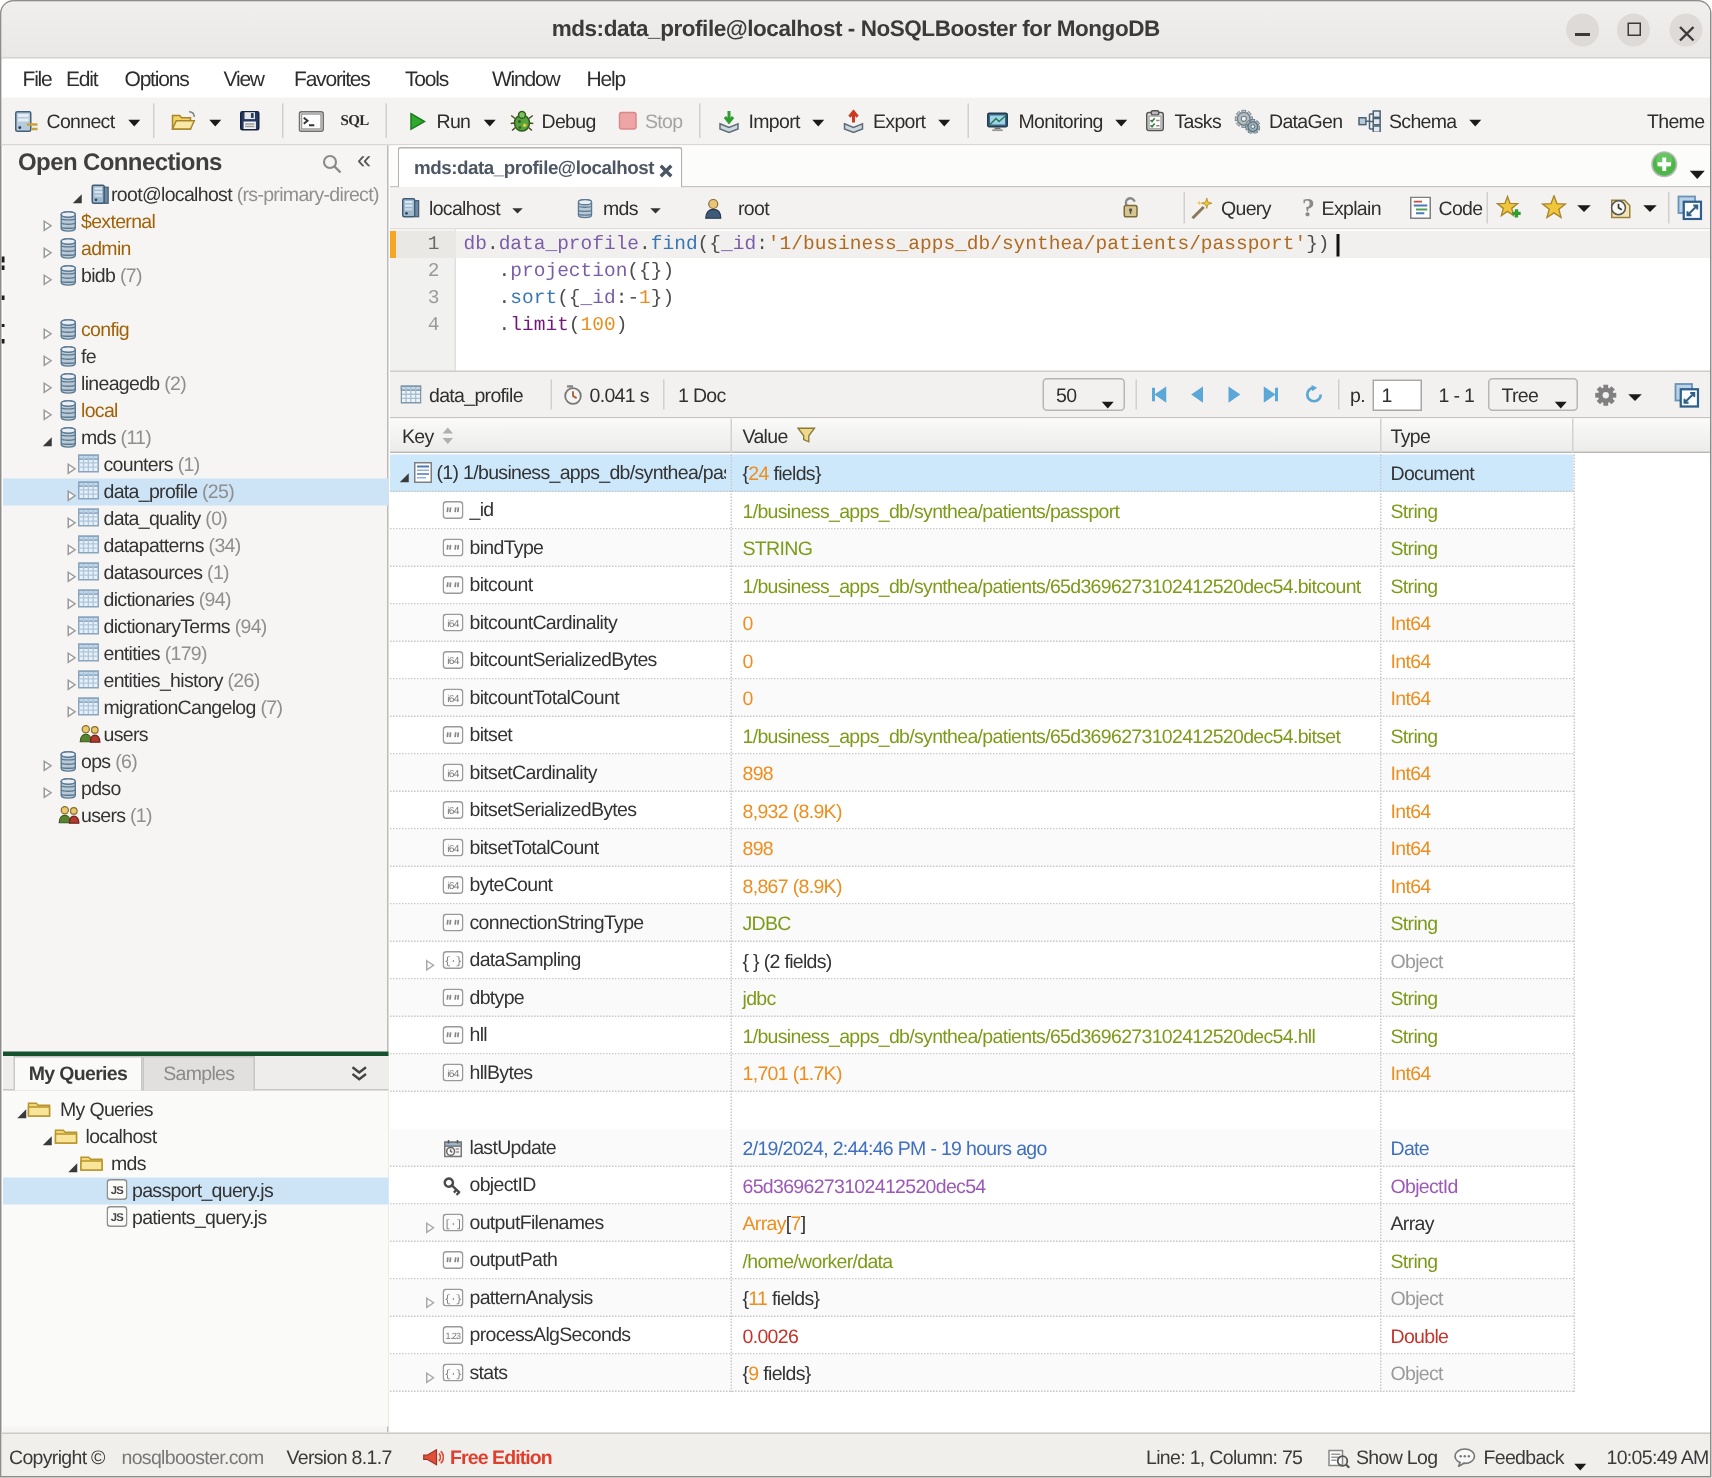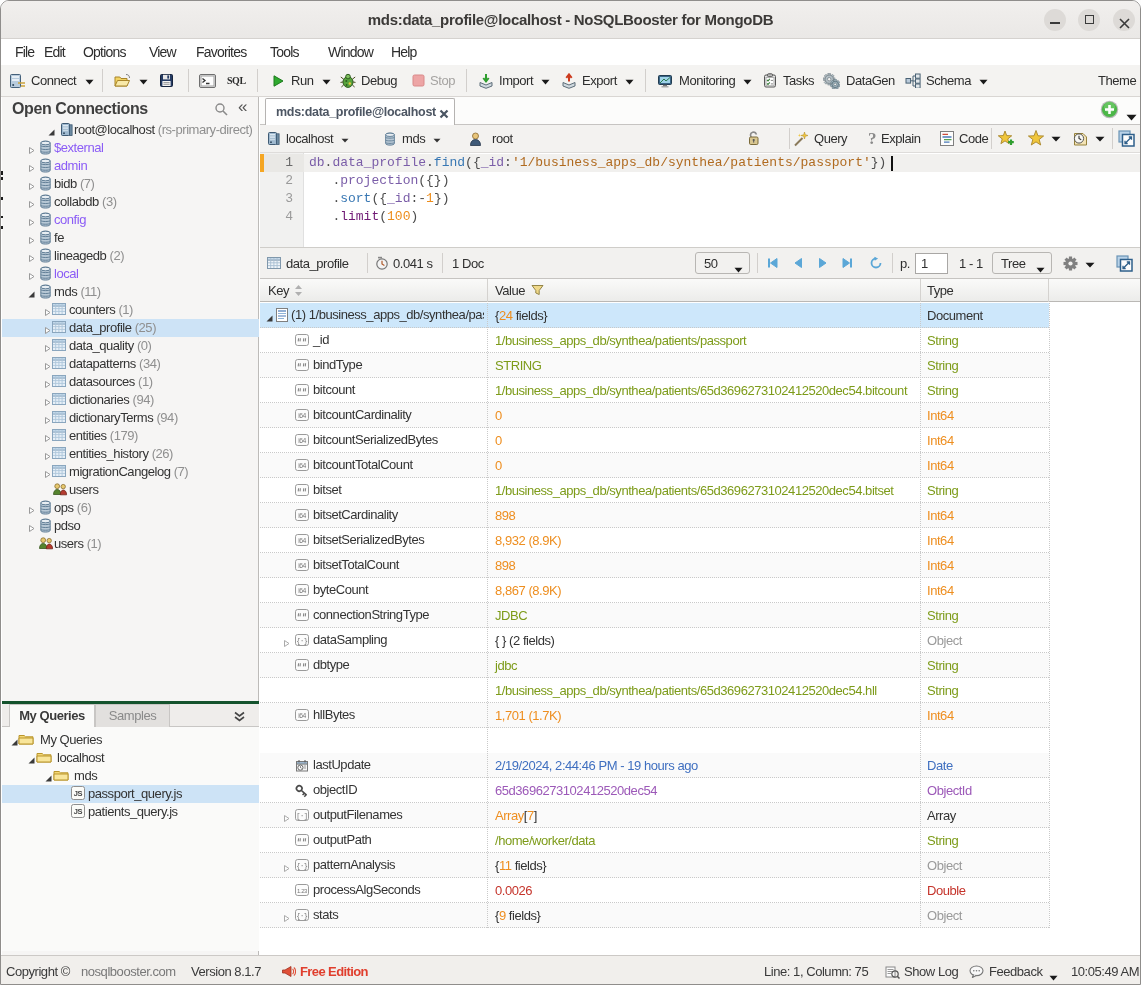--- a/index.html
+++ b/index.html
@@ -9,21 +9,21 @@
 #title{position:absolute;width:100%;text-align:center;top:10px;font-size:15px;font-weight:bold;color:#3c3a38;letter-spacing:-0.3px}
 .winbtn{position:absolute;top:8px;width:22px;height:22px;border-radius:50%;background:#dddad7}
 #menubar{position:absolute;left:0;top:39px;width:100%;height:25px;background:#ffffff}
 .menu{position:absolute;top:4px;font-size:14px;color:#2d2d2d;letter-spacing:-0.8px}
 #toolbar{position:absolute;left:0;top:64px;width:100%;height:32px;background:#f4f3f1;border-bottom:1px solid #d9d6d3}
 .tb{position:absolute;top:0;height:31px;display:flex;align-items:center;font-size:13px;color:#2d2d2d;letter-spacing:-0.45px}
 .tsep{position:absolute;top:4px;height:23px;width:1px;background:#d2cfcc}
 #sidebar{position:absolute;left:1px;top:96px;width:257px;height:858px;background:#f6f5f4;border-right:1px solid #bdbbb9}
 .trow{position:absolute;height:18px;font-size:13px;color:#333;white-space:nowrap}
 .trow .cnt{color:#8f8f8f}
-.gray{color:#8b5cf6}
+.gray{color:#a16207}
 .ticon{position:absolute;top:1px}
 .ttext{position:absolute;top:1px}
 .texp{position:absolute;top:4px}
 #statusbar{position:absolute;left:0;top:954px;width:100%;height:31px;background:#f1efec;border-top:1px solid #ccc9c6;font-size:13px;color:#3a3a3a}
 .sb{position:absolute;top:8px;white-space:nowrap}
 #content{position:absolute;left:259px;top:96px;width:882px;height:858px;background:#fff}
 #tabbar{position:absolute;left:0;top:0;width:882px;height:28px;background:#fcfcfb;border-bottom:1px solid #c6c4c2}
 #tab1{position:absolute;left:5px;top:1px;width:190px;height:27px;background:#fff;border:1px solid #b5b3b1;border-bottom:none;border-radius:2px 2px 0 0;font-size:12.5px;font-weight:bold;color:#4d5663;letter-spacing:-0.3px}
 #querybar{position:absolute;left:0;top:28px;width:882px;height:28px;background:#f3f2f0;border-bottom:1px solid #dedcda;font-size:13px;color:#2f2f2f}
 .qb{position:absolute;top:0;height:27px;display:flex;align-items:center}
@@ -274,31 +274,20 @@
         <span class="texp" style="left:25px"><svg width="9" height="9" viewBox="0 0 9 9">
             <path d="M2.5 1.5 L7 4.5 L2.5 7.5 Z" fill="#fdfdfd" stroke="#9a9a9a" stroke-width="1"></path>
           </svg></span>
         <span class="ticon" style="left:36px"><svg style="width:15px;height:15px" width="16" height="16" viewBox="0 0 16 16">
             <path d="M3 3.2 C3 1.9 5.2 1.2 8 1.2 C10.8 1.2 13 1.9 13 3.2 V13 C13 14.3 10.8 15 8 15 C5.2 15 3 14.3 3 13 Z" fill="#b9c9d6" stroke="#5c7a92" stroke-width="1"></path>
             <ellipse cx="8" cy="3.2" rx="5" ry="1.9" fill="#e8eef3" stroke="#5c7a92"></ellipse>
             <path d="M3 6.2 C4 7.3 12 7.3 13 6.2 M3 9.3 C4 10.4 12 10.4 13 9.3 M3 12.2 C4 13.3 12 13.3 13 12.2" fill="none" stroke="#5c7a92" stroke-width="1"></path>
           </svg></span>
         <span class="ttext" style="left:52px">bidb <span class="cnt">(7)</span></span>
       </div>
-<div class="trow abs" style="left:0;top:96px;width:257px;">
-        <span class="texp" style="left:25px"><svg width="9" height="9" viewBox="0 0 9 9">
-            <path d="M2.5 1.5 L7 4.5 L2.5 7.5 Z" fill="#fdfdfd" stroke="#9a9a9a" stroke-width="1"></path>
-          </svg></span>
-        <span class="ticon" style="left:36px"><svg style="width:15px;height:15px" width="16" height="16" viewBox="0 0 16 16">
-            <path d="M3 3.2 C3 1.9 5.2 1.2 8 1.2 C10.8 1.2 13 1.9 13 3.2 V13 C13 14.3 10.8 15 8 15 C5.2 15 3 14.3 3 13 Z" fill="#b9c9d6" stroke="#5c7a92" stroke-width="1"></path>
-            <ellipse cx="8" cy="3.2" rx="5" ry="1.9" fill="#e8eef3" stroke="#5c7a92"></ellipse>
-            <path d="M3 6.2 C4 7.3 12 7.3 13 6.2 M3 9.3 C4 10.4 12 10.4 13 9.3 M3 12.2 C4 13.3 12 13.3 13 12.2" fill="none" stroke="#5c7a92" stroke-width="1"></path>
-          </svg></span>
-        <span class="ttext" style="left:52px">collabdb <span class="cnt">(3)</span></span>
-      </div>
 <div class="trow abs" style="left:0;top:114px;width:257px;">
         <span class="texp" style="left:25px"><svg width="9" height="9" viewBox="0 0 9 9">
             <path d="M2.5 1.5 L7 4.5 L2.5 7.5 Z" fill="#fdfdfd" stroke="#9a9a9a" stroke-width="1"></path>
           </svg></span>
         <span class="ticon" style="left:36px"><svg style="width:15px;height:15px" width="16" height="16" viewBox="0 0 16 16">
             <path d="M3 3.2 C3 1.9 5.2 1.2 8 1.2 C10.8 1.2 13 1.9 13 3.2 V13 C13 14.3 10.8 15 8 15 C5.2 15 3 14.3 3 13 Z" fill="#b9c9d6" stroke="#5c7a92" stroke-width="1"></path>
             <ellipse cx="8" cy="3.2" rx="5" ry="1.9" fill="#e8eef3" stroke="#5c7a92"></ellipse>
             <path d="M3 6.2 C4 7.3 12 7.3 13 6.2 M3 9.3 C4 10.4 12 10.4 13 9.3 M3 12.2 C4 13.3 12 13.3 13 12.2" fill="none" stroke="#5c7a92" stroke-width="1"></path>
           </svg></span>
         <span class="ttext gray" style="left:52px">config</span>
@@ -1088,20 +1077,27 @@
 <span style="position:absolute;left:53px;top:4px">dbtype</span>
 </div>
 <div class="gcell" style="left:228px;width:432px">
             <span style="margin-left:7px"><span class="ol">jdbc</span></span>
           </div>
 <div class="gcell" style="left:661px;width:128px">
             <span style="margin-left:6px"><span class="ol">String</span></span>
           </div>
 </div>
 <div class="grow" style="top:399px;">
+<div class="gcell" style="left:0;width:227px">
+<span style="position:absolute;left:35px;top:6px"><svg width="14" height="12" viewBox="0 0 14 12">
+                <rect x="0.5" y="0.5" width="13" height="11" rx="2.2" fill="#fcfcfc" stroke="#9a9a9a"></rect>
+                <path d="M3.6 4.2 L3.2 7.4 M5.4 4.2 L5 7.4 M8.8 4.2 L8.4 7.4 M10.6 4.2 L10.2 7.4" stroke="#858585" stroke-width="1.1" fill="none"></path>
+              </svg></span>
+<span style="position:absolute;left:53px;top:4px">hll</span>
+</div>
 <div class="gcell" style="left:228px;width:432px">
             <span style="margin-left:7px"><span class="ol">1/business_apps_db/synthea/patients/65d3696273102412520dec54.hll</span></span>
           </div>
 <div class="gcell" style="left:661px;width:128px">
             <span style="margin-left:6px"><span class="ol">String</span></span>
           </div>
 </div>
 <div class="grow" style="top:424px;background:#fafafa;">
 <div class="gcell" style="left:0;width:227px">
 <span style="position:absolute;left:35px;top:6px"><svg width="14" height="12" viewBox="0 0 14 12">

